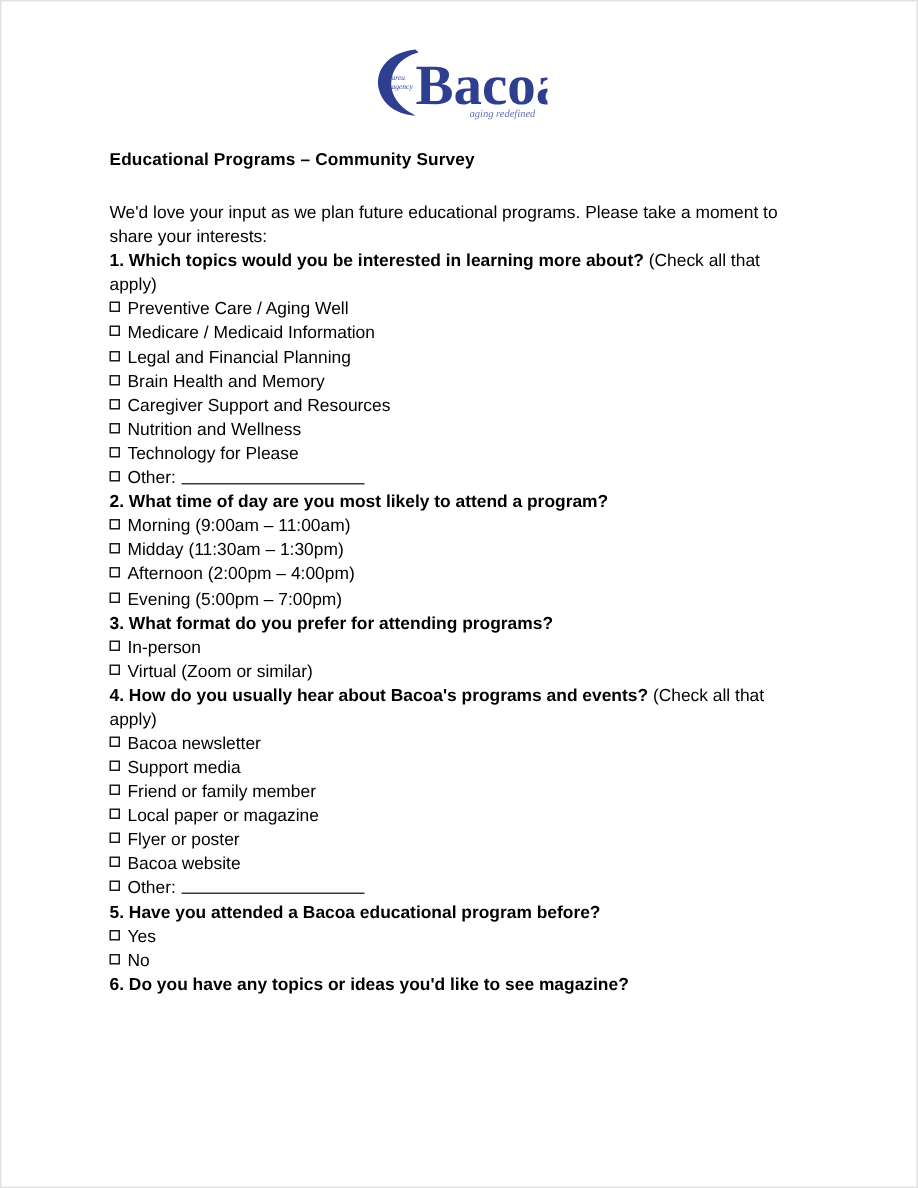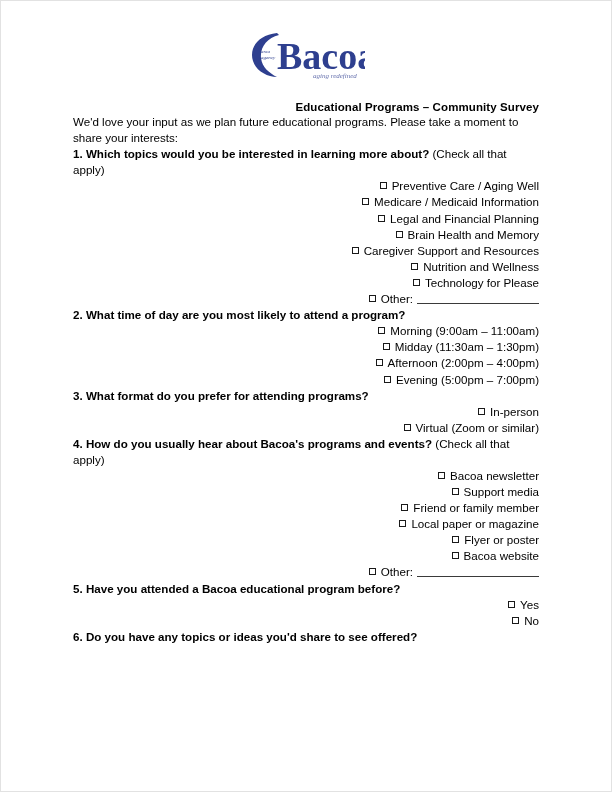--- a/index.html
+++ b/index.html
@@ -30,30 +30,31 @@
     padding-top: 26px;
     display: flex;
     flex-direction: column;
     align-items: center;
     justify-content: center;
   }
   .logo-svg { display: block; }
 
   
   .doc-title {
-    text-align: right;
+    text-align: left;
     font-size: 11.5px;
     font-weight: bold;
     letter-spacing: 0.1px;
     margin-top: 19px;
     line-height: 1.25;
   }
 
   
   .intro {
+    margin-top: 20px;
     font-size: 11.6px;
     line-height: 1.38;
   }
 
   
   .question-block {
   }
   .q-text {
     font-size: 11.6px;
     line-height: 1.38;
@@ -65,21 +66,20 @@
   .options {
     margin: 0;
     padding: 0;
     list-style: none;
   }
   .option {
     font-size: 11.6px;
     line-height: 1.39;
     white-space: nowrap;
     display: block;
-    text-align: right;
   }
   .checkbox-glyph {
     display: inline-block;
     width: 7px;
     height: 7px;
     border: 1px solid #1a1a1a;
     box-sizing: border-box;
     margin-right: 5px;
     vertical-align: 0px;
     position: relative;
@@ -162,18 +162,18 @@
           </div>
         </div>
         <div class="question-block">
           <div class="q-text"><span>5.</span> <span>Have you attended a Bacoa educational program before?</span></div>
           <div class="options">
             <label class="option"><span class="checkbox-glyph"></span><span class="opt-label">Yes</span></label>
             <label class="option"><span class="checkbox-glyph"></span><span class="opt-label">No</span></label>
           </div>
         </div>
         <div class="question-block">
-          <div class="q-text"><span>6.</span> <span>Do you have any topics or ideas you'd share to see offered?</span></div>
+          <div class="q-text"><span>6.</span> <span>Do you have any topics or ideas you'd like to see magazine?</span></div>
         </div>
       </div>
 
   </div>
 </div>
 
 </body></html>

